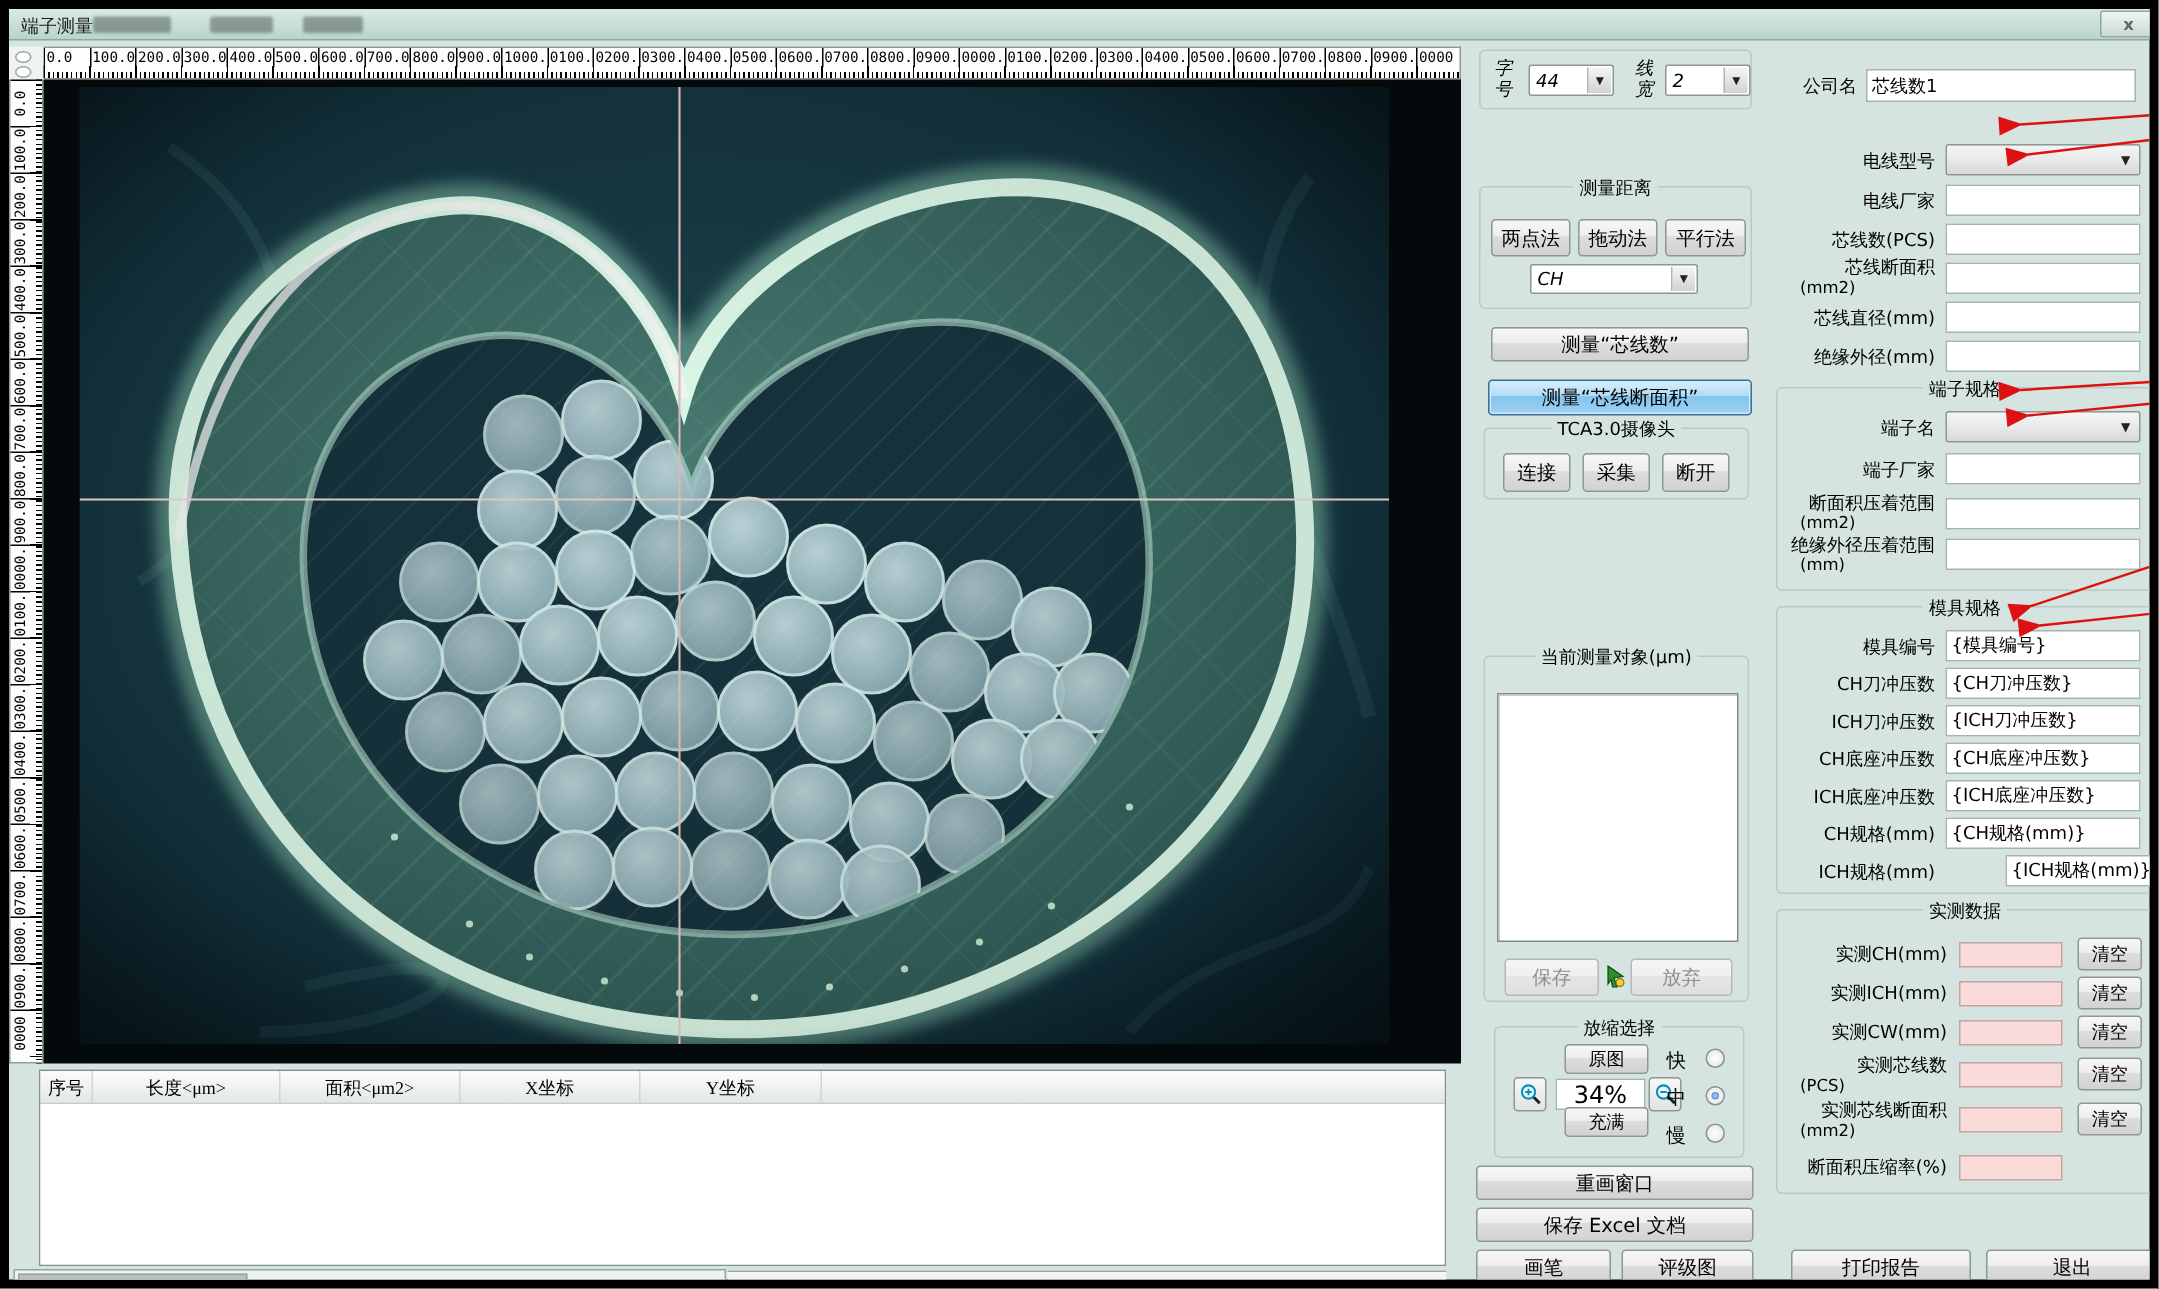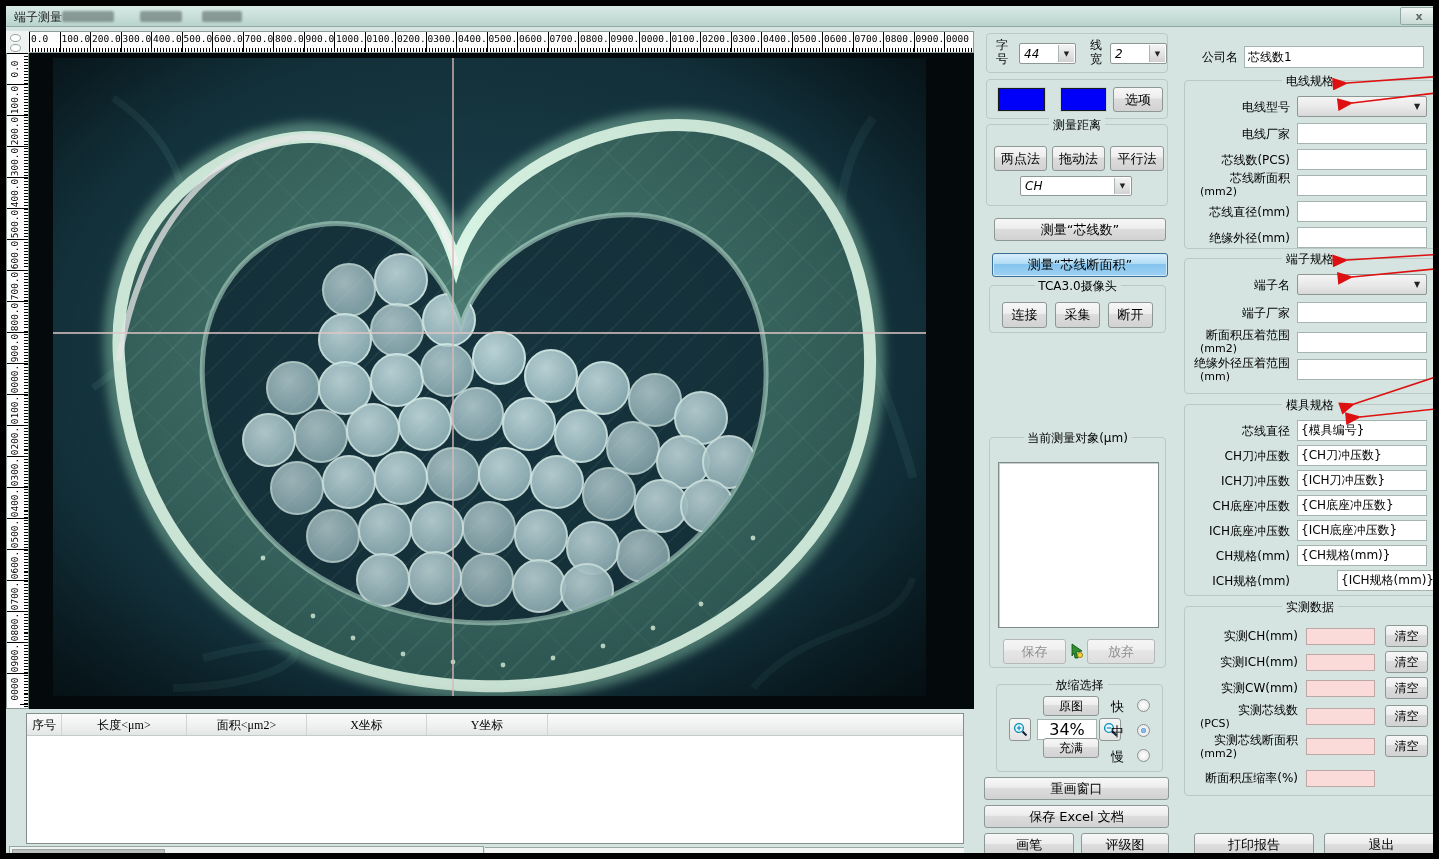--- a/index.html
+++ b/index.html
@@ -63,21 +63,21 @@
   .input{position:absolute;border:1px solid #a5b4af;background:#fff;font-size:12px;padding:0 3px;
     font-family:"DejaVu Sans",sans-serif;}
   .input.pink{background:#fbdada;border-color:#bda6a6;}
   .dd{position:absolute;border:1px solid #8e9794;border-radius:2px;background:#fff;
     font-size:12px;display:flex;align-items:center;padding-left:4px;font-style:italic;}
   .dd .ddbtn{position:absolute;right:1px;top:1px;bottom:1px;width:16px;
     background:linear-gradient(#f4f4f4,#e4e4e4 50%,#d2d2d2);border-left:1px solid #aab8b4;
     display:flex;align-items:center;justify-content:center;font-size:7px;color:#222;}
   .dd.gradient{background:linear-gradient(#f5f5f5,#e9e9e9 50%,#d8d8d8);}
   .dd.gradient .ddbtn{background:none;border-left:none;font-size:8px;}
-  .vlabel{position:absolute;font-size:12px;width:14px;line-height:14px;text-align:center;}
+  .vlabel{position:absolute;font-size:12px;width:14px;line-height:14px;text-align:center;font-style:italic;}
   .slabel{position:absolute;font-size:12px;line-height:13px;}
   .slabel .l1{display:block;text-align:right;}
   .slabel .l2{display:block;text-align:left;padding-left:16px;font-size:11px;}
   .swatch{position:absolute;background:#0000fa;border:1px solid #1a1a1a;box-shadow:0 0 0 1px #c6d2ce;}
   .radio{position:absolute;width:13px;height:13px;border-radius:50%;border:1px solid #8a9290;
     background:radial-gradient(#ffffff,#dfe3e2);}
   .radio.sel::after{content:"";position:absolute;inset:3px;border-radius:50%;
     background:radial-gradient(#8cc0ee 30%,#2d62aa);}
   .rlabel{position:absolute;font-size:13px;}
   .listbox{position:absolute;background:#fff;border:1px solid #7e8a86;box-shadow:inset 1px 1px 0 #c7cecc;}
@@ -458,25 +458,20 @@
       <span>44</span>
         <span class="ddbtn">▼</span>
     </div>
     <div class="vlabel" style="left:102px;top:4px">线宽</div>
     <div class="dd" style="left:123px;top:9px;width:57px;height:21px">
       <span>2</span>
         <span class="ddbtn">▼</span>
     </div>
   </div>
 
-  <div class="groupbox" style="left:980px;top:73px;width:182px;height:40px">
-    <div class="swatch" style="left:11px;top:8px;width:47px;height:23px"></div>
-    <div class="swatch" style="left:74px;top:8px;width:45px;height:23px"></div>
-    <div class="btn" style="left:126px;top:7px;width:50px;height:25px">选项</div>
-  </div>
 
   <div class="groupbox" style="left:980px;top:118px;width:182px;height:82px">
     <div class="grouptitle">测量距离</div>
     <div class="btn" style="left:7px;top:21px;width:53px;height:25px">两点法</div>
     <div class="btn" style="left:65px;top:21px;width:53px;height:25px">拖动法</div>
     <div class="btn" style="left:123px;top:21px;width:54px;height:25px">平行法</div>
     <div class="dd" style="left:33px;top:51px;width:112px;height:20px">
       <span>CH</span>
         <span class="ddbtn">▼</span>
     </div>
@@ -534,23 +529,20 @@
   <div class="btn" style="left:978px;top:771px;width:185px;height:23px">重画窗口</div>
   <div class="btn" style="left:978px;top:799px;width:185px;height:23px">保存 Excel 文档</div>
   <div class="btn" style="left:978px;top:827px;width:90px;height:24px">画笔</div>
   <div class="btn" style="left:1075px;top:827px;width:88px;height:24px">评级图</div>
 
   <div class="slabel" style="left:1184px;top:45px;width:48px">
     <span class="l1">公司名</span>
   </div>
   <input class="input" style="left: 1238px; top: 40px; width: 180px; height: 22px;" value="芯线数1">
 
-  <div class="groupbox" style="left:1178px;top:74px;width:252px;height:169px">
-    <div class="grouptitle">电线规格</div>
-  </div>
   <div class="slabel" style="left:1178px;top:95px;width:106px">
       <span class="l1">电线型号</span>
     </div>
   <div class="dd gradient" style="left:1291px;top:90px;width:130px;height:21px">
       <span></span>
       <span class="ddbtn">▼</span>
     </div>
   <div class="slabel" style="left:1178px;top:122px;width:106px">
       <span class="l1">电线厂家</span>
     </div>
@@ -595,21 +587,21 @@
   <div class="slabel" style="left:1178px;top:351px;width:106px">
       <span class="l1">绝缘外径压着范围</span>
       <span class="l2">(mm)</span>
     </div>
   <input class="input" style="left: 1291px; top: 353px; width: 130px; height: 21px;">
 
   <div class="groupbox" style="left:1178px;top:398px;width:252px;height:192px">
     <div class="grouptitle">模具规格</div>
   </div>
   <div class="slabel" style="left:1178px;top:419px;width:106px">
-      <span class="l1">芯线直径</span>
+      <span class="l1">模具编号</span>
     </div>
   <input class="input" style="left: 1291px; top: 414px; width: 130px; height: 21px;" value="{模具编号}">
   <div class="slabel" style="left:1178px;top:444px;width:106px">
       <span class="l1">CH刀冲压数</span>
     </div>
   <input class="input" style="left: 1291px; top: 439px; width: 130px; height: 21px;" value="{CH刀冲压数}">
   <div class="slabel" style="left:1178px;top:469px;width:106px">
       <span class="l1">ICH刀冲压数</span>
     </div>
   <input class="input" style="left: 1291px; top: 464px; width: 130px; height: 21px;" value="{ICH刀冲压数}">

